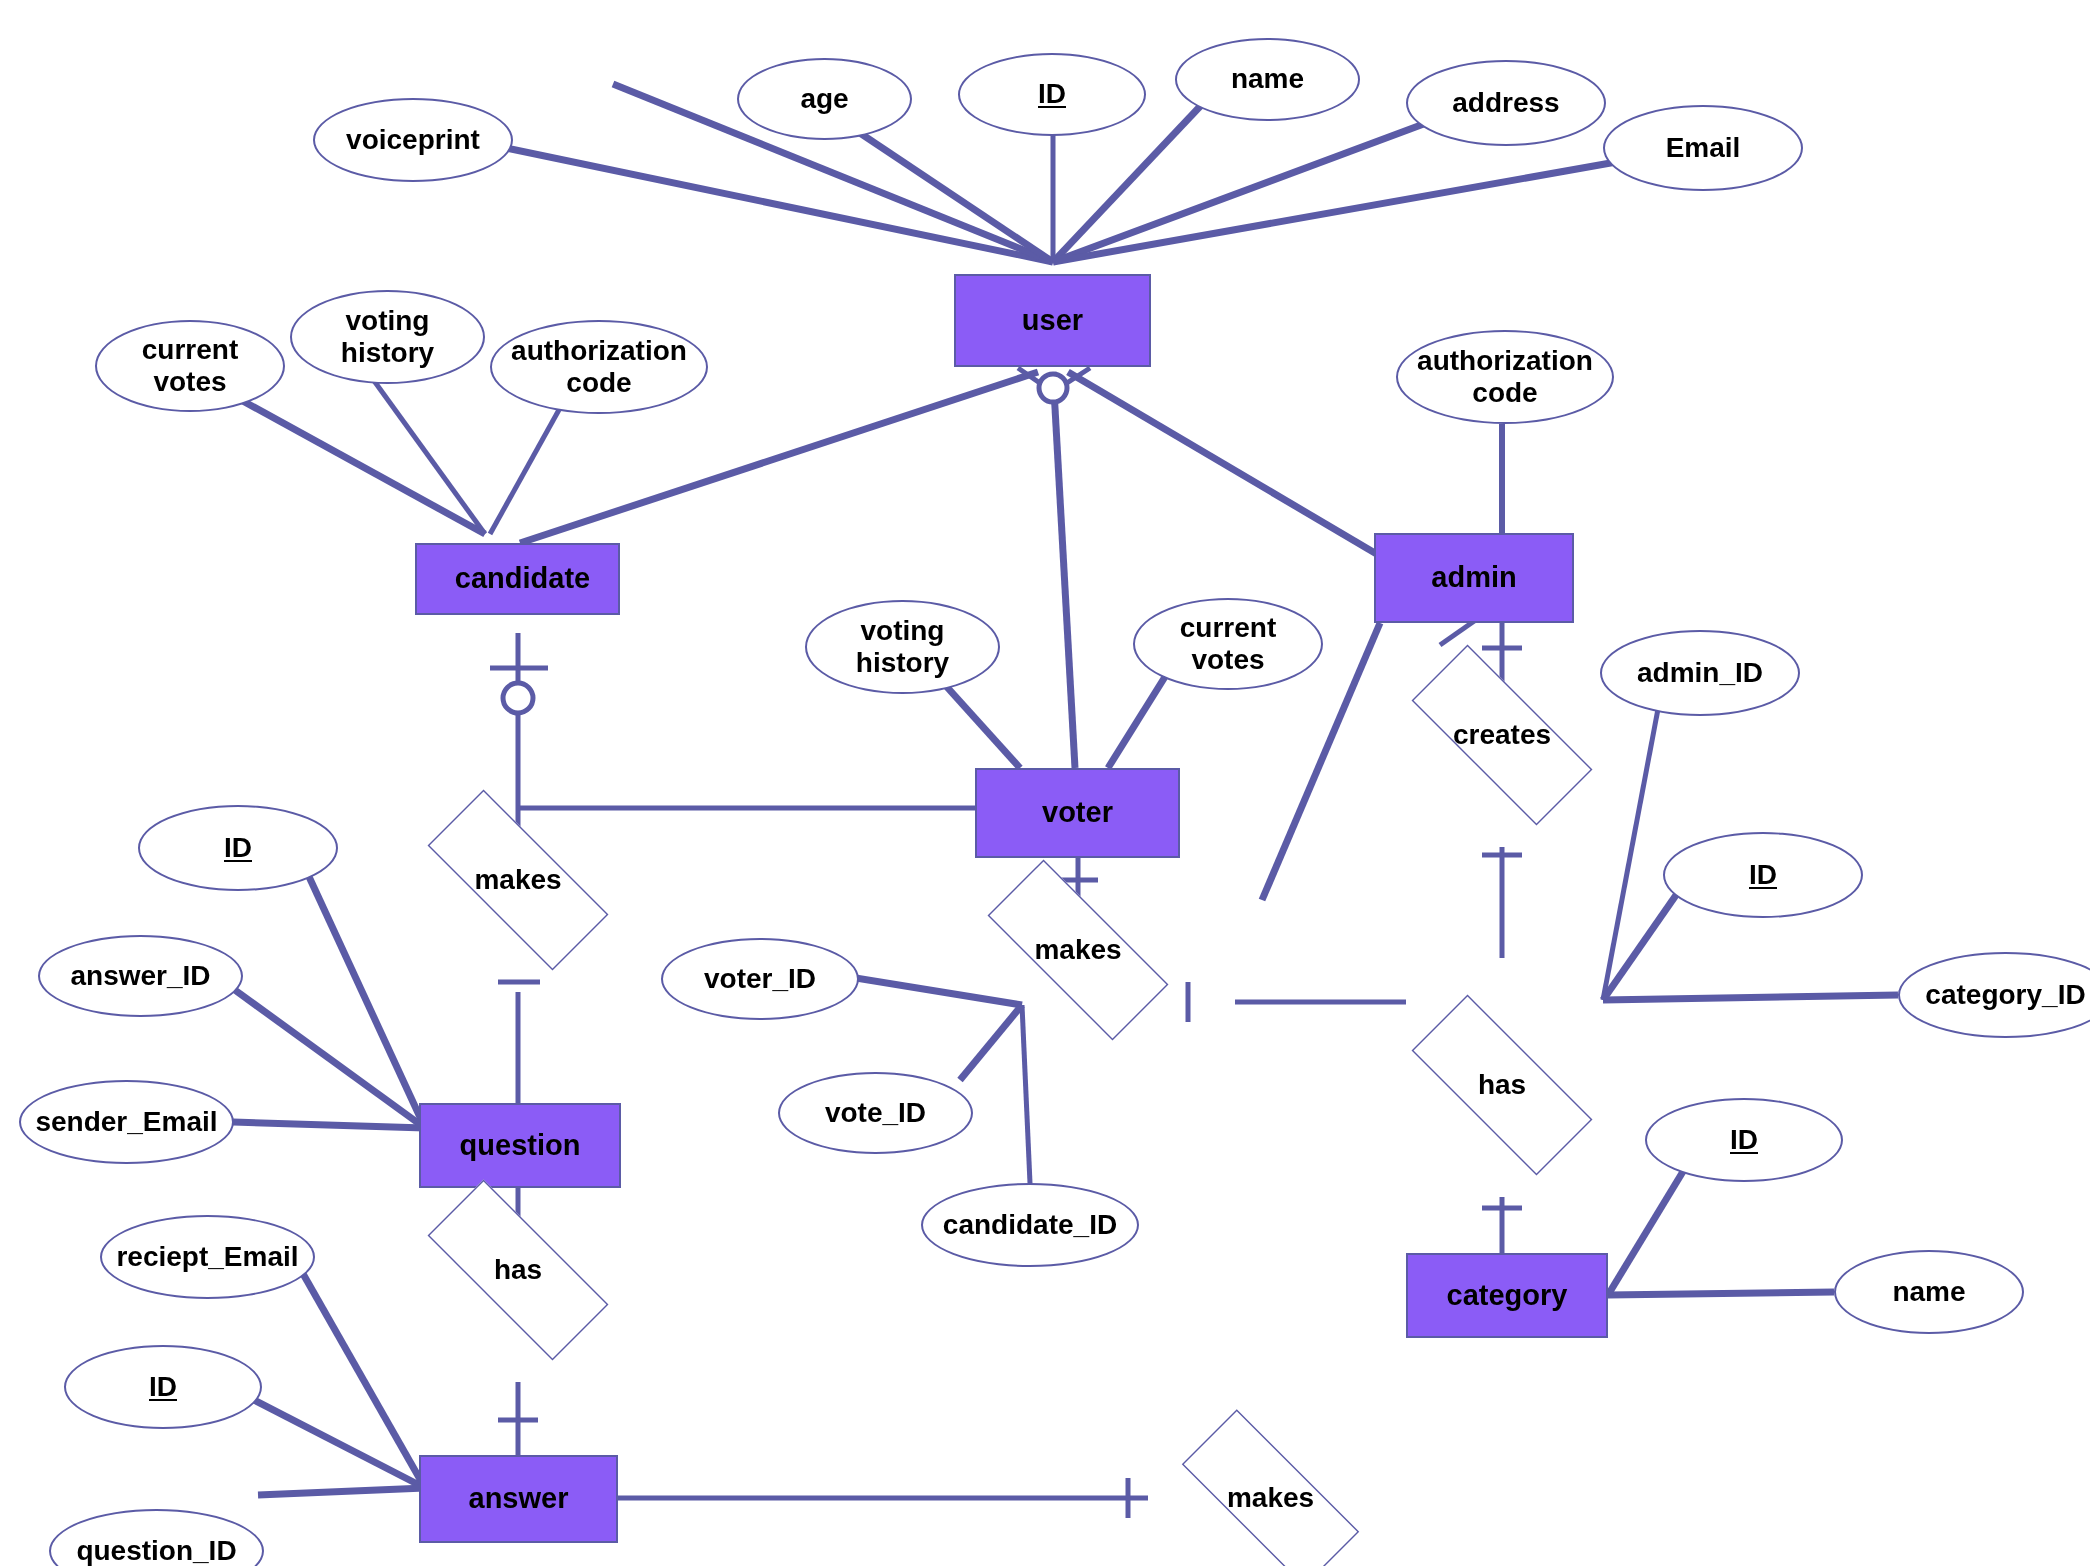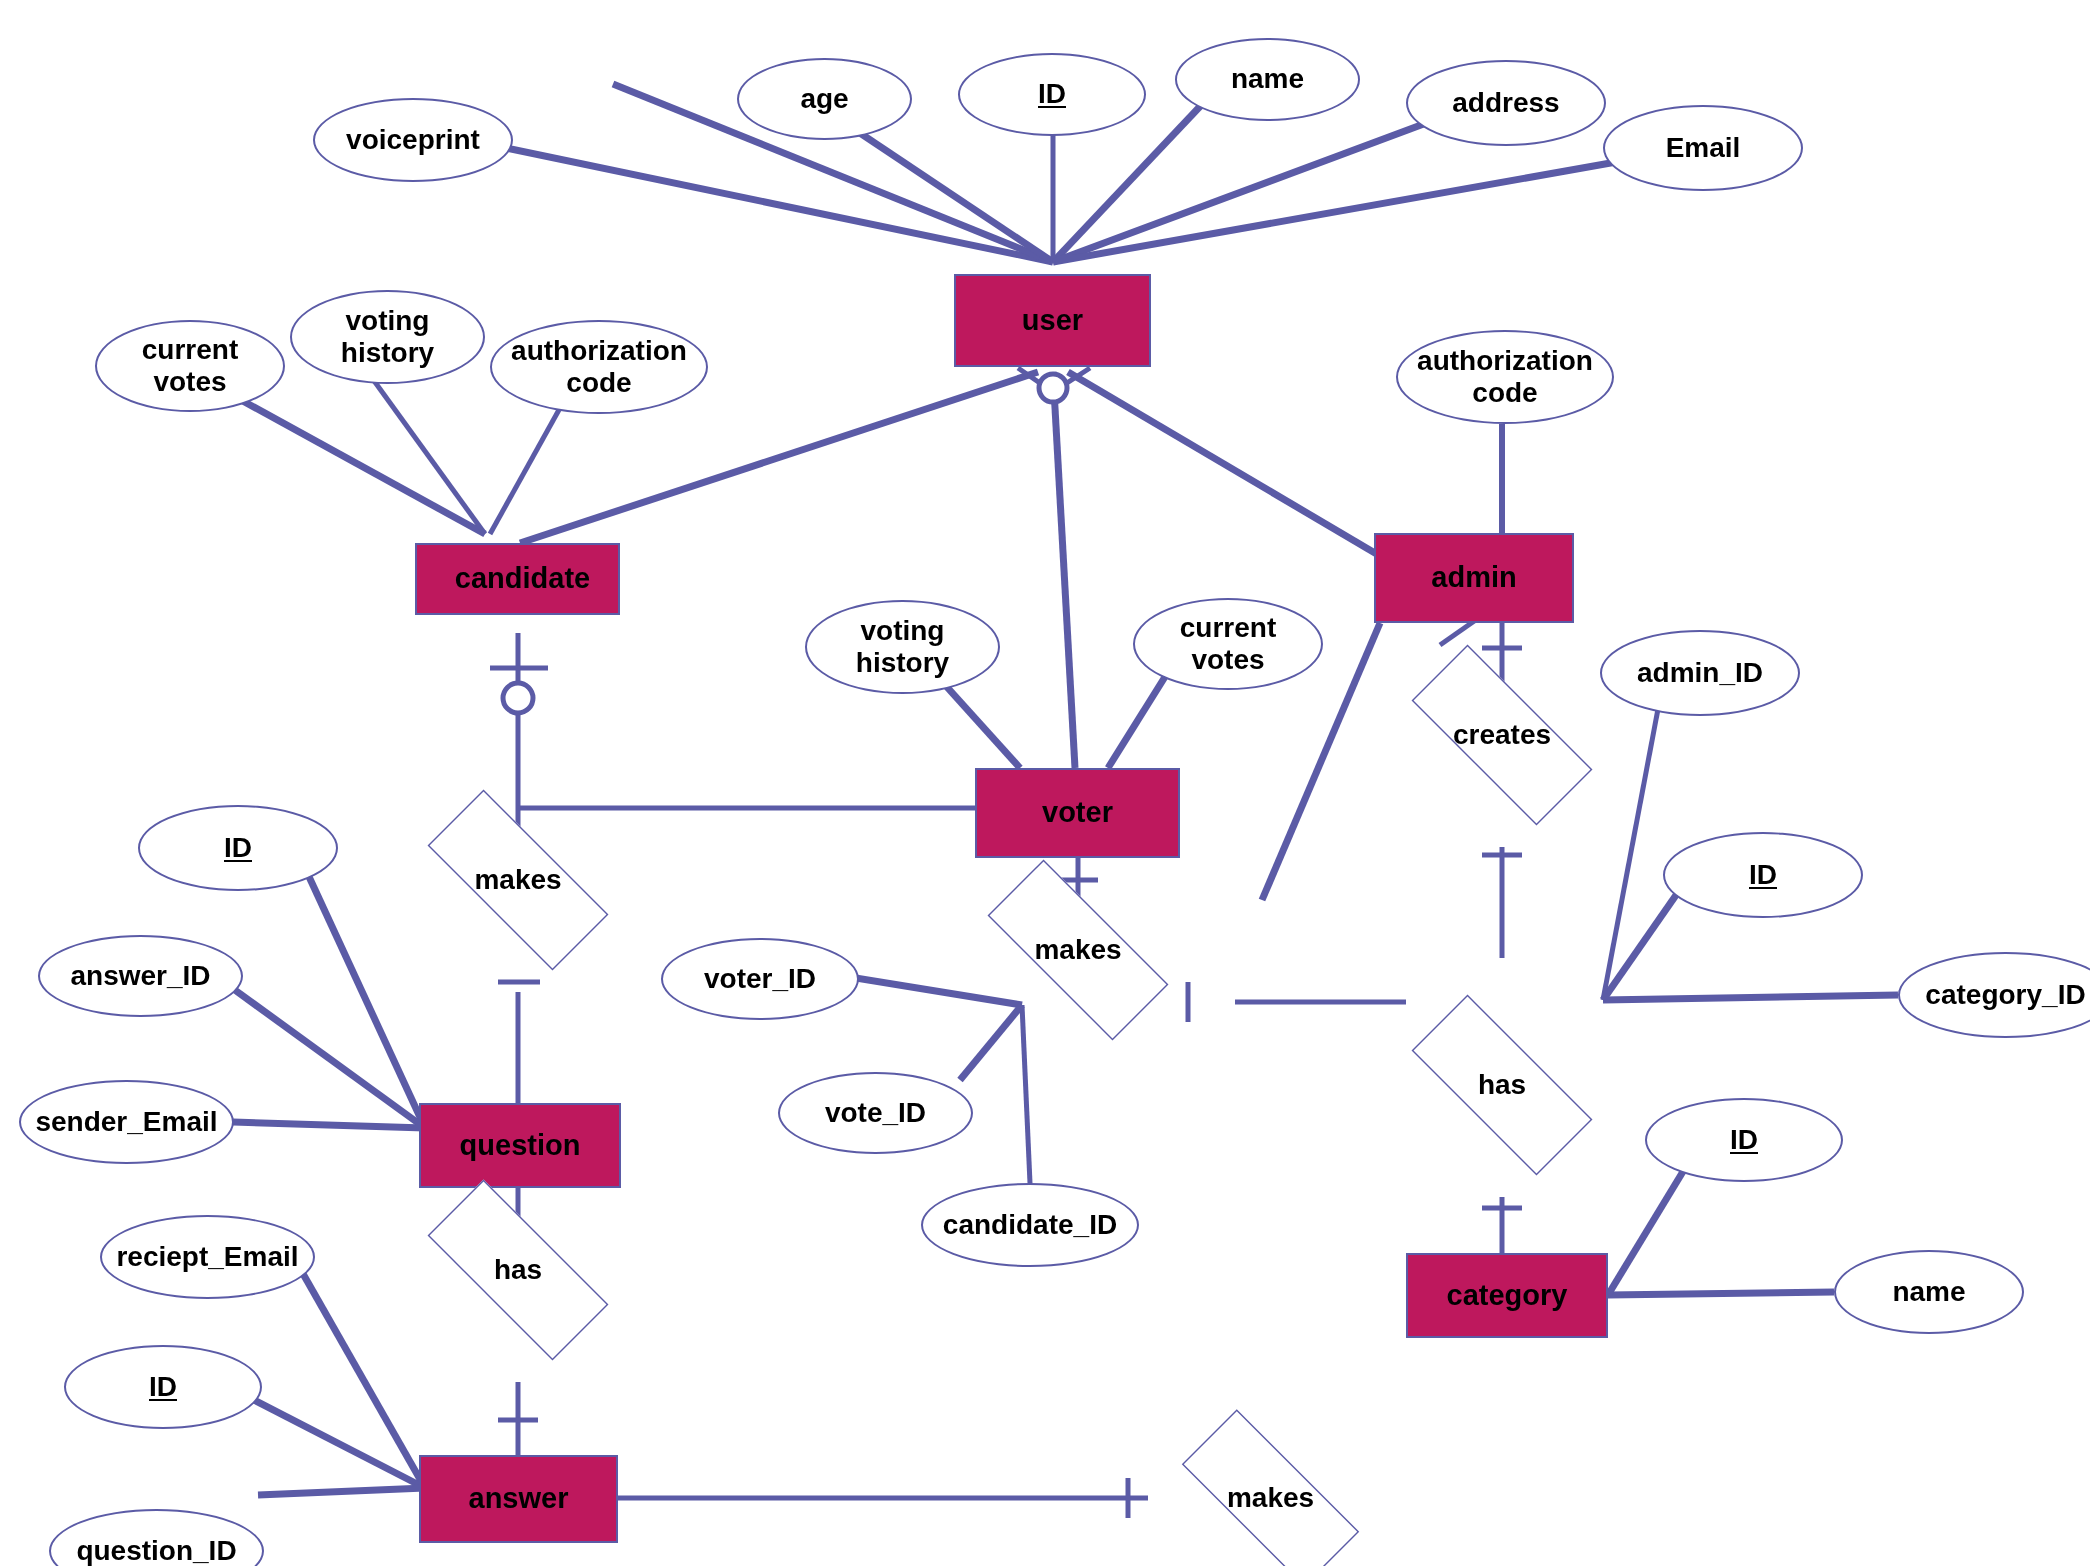--- a/index.html
+++ b/index.html
@@ -20,21 +20,21 @@
     text-align:center;
     color:#000000;
     font-weight:bold;
     box-sizing:border-box;
     line-height:1.15;
     white-space:pre-line;
     z-index:3;
   }
   .entity {
     border:2.5px solid #5B5BA6;
-    background:#be185d;
+    background:#8b5cf6;
     font-size:29px;
   }
   .attr {
     border:2px solid #5B5BA6;
     background:#ffffff;
     border-radius:50%;
     font-size:28px;
   }
   .attr.pk > span { text-decoration:underline; text-underline-offset:3px; }
   .rel {

